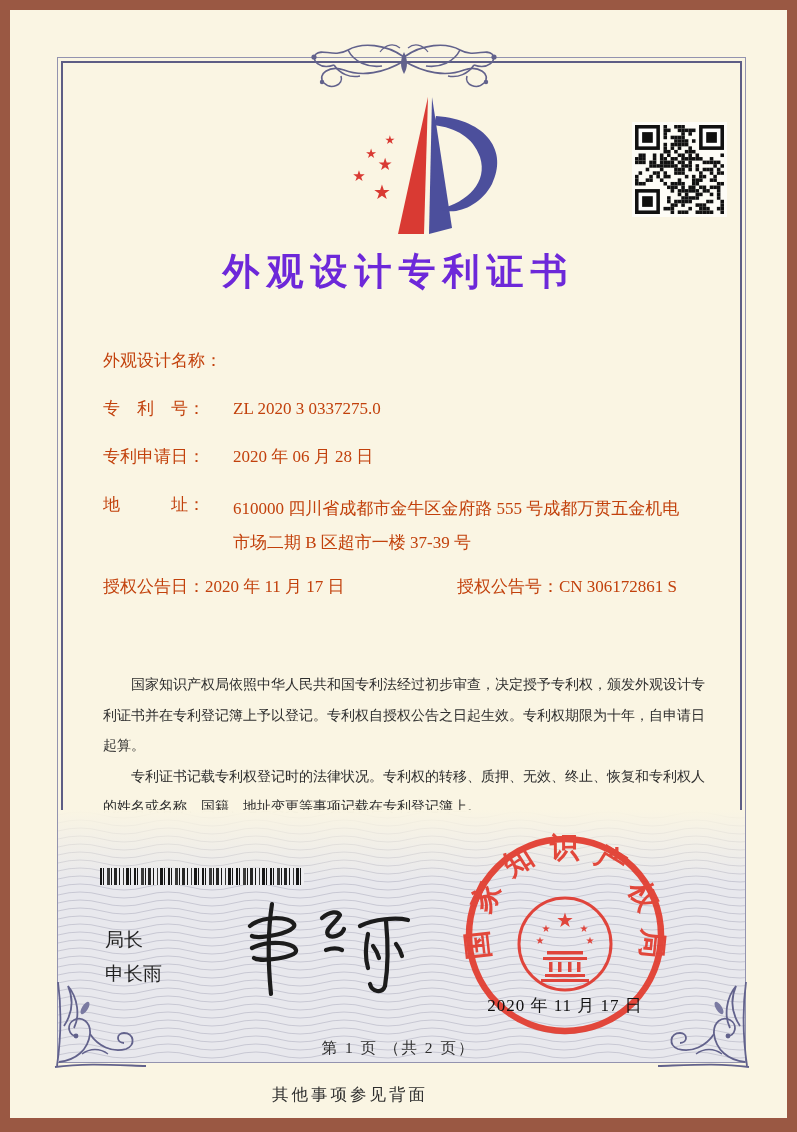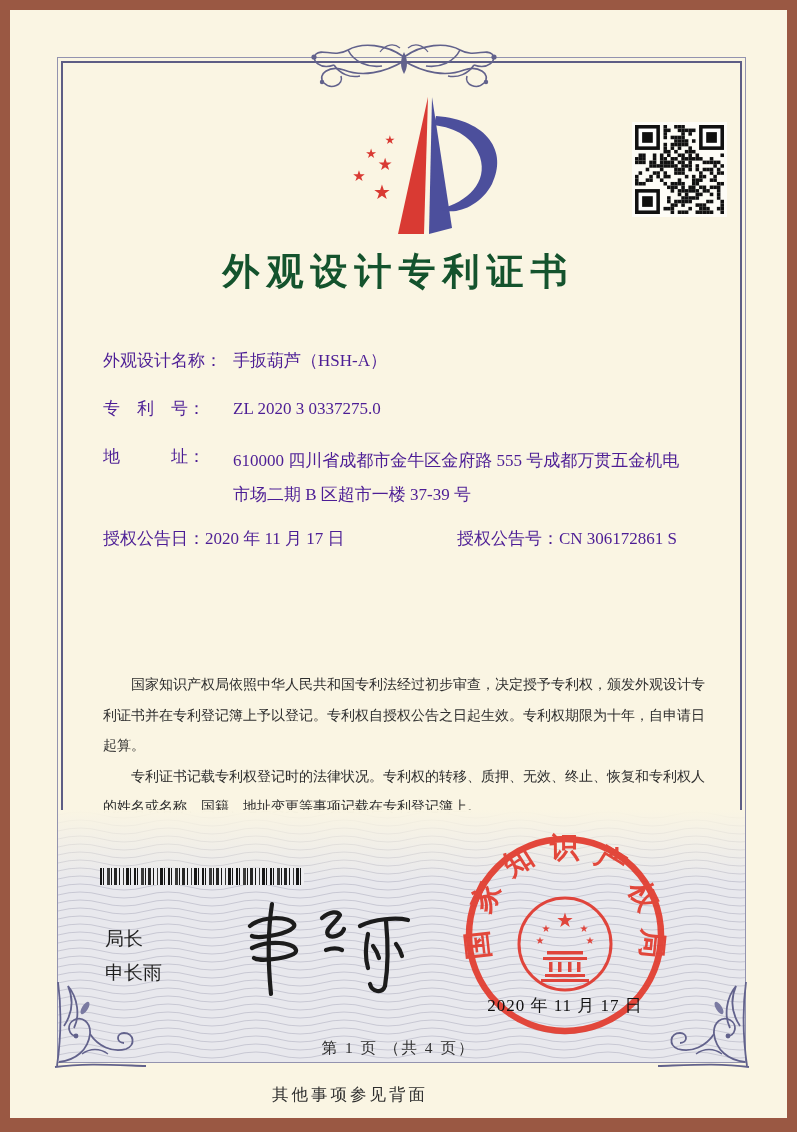--- a/index.html
+++ b/index.html
@@ -11,37 +11,37 @@
   html,body{width:797px;height:1132px;overflow:hidden}
   body{background:var(--frame-brown);font-family:"Liberation Serif","DejaVu Serif",serif;color:var(--text-dark);position:relative}
   .paper{position:absolute;left:10px;top:10px;width:777px;height:1108px;background:var(--paper-cream)}
   .frame-outer{position:absolute;left:47px;top:47px;width:689px;height:1006px;border:1px solid #9393af}
   .frame-inner{position:absolute;left:51px;top:51px;width:681px;height:998px;border:2.5px solid #5d5d85}
   .abs{position:absolute}
   .cert-no{left:93px;top:110px;font-size:17.5px;letter-spacing:2px;color:#3a3a3a}
   .logo{left:330px;top:84px}
   .qr{left:622px;top:112px;width:95px;height:95px;background:#fdfcf6;padding:3px}
   .qr svg{display:block;width:89px;height:89px}
-  .title{left:0;top:237px;width:777px;text-align:center;font-size:37px;font-weight:bold;letter-spacing:7px;color:#14532d}
-  .fields{left:93px;top:338px;width:586px;font-size:17px;color:#4c1d95}
+  .title{left:0;top:237px;width:777px;text-align:center;font-size:37px;font-weight:bold;letter-spacing:7px;color:#6d28d9}
+  .fields{left:93px;top:338px;width:586px;font-size:17px;color:#c2410c}
   .f-row{display:flex;line-height:25px;margin-bottom:23px}
   .f-label{flex:0 0 130px;white-space:pre}
   .f-value{white-space:pre-wrap}
   .f-row.addr{margin-bottom:14px}
   .f-row.addr .f-value{line-height:34px;max-width:450px}
   .grant{display:flex;line-height:25px}
   .grant .pair1{flex:0 0 354px;display:flex}
   .grant .pair2{display:flex}
   .paras{left:93px;top:660px;width:606px;font-size:14px;line-height:30.5px;color:#2e2e2e}
   .paras p{text-indent:2em;margin:0}
   .guilloche{left:48px;top:800px;z-index:0}
   .gfade{left:48px;top:800px;width:687px;height:72px;z-index:1;background:linear-gradient(var(--paper-cream),rgba(250,245,227,0))}
   .z{z-index:2}
   .barcode{left:90px;top:858px;width:204px;height:17px;z-index:2;background:repeating-linear-gradient(90deg,#161616 0 2px,#ededf0 2px 3px,#161616 3px 4px,#ededf0 4px 7px,#3a3a3a 7px 10px,#ededf0 10px 11px,#161616 11px 12px,#ededf0 12px 14px,#262626 14px 17px,#ededf0 17px 19px,#161616 19px 20px,#ededf0 20px 23px,#3a3a3a 23px 24px,#ededf0 24px 26px,#161616 26px 29px,#ededf0 29px 30px,#161616 30px 31px,#ededf0 31px 34px)}
-  .officer{left:95px;top:913px;z-index:2;font-family:Liberation Mono, monospace;font-size:19px;line-height:34px;color:#1f1f1f}
+  .officer{left:95px;top:913px;z-index:2;font-family:Liberation Sans, sans-serif;font-size:19px;line-height:34px;color:#1f1f1f}
   .signature{left:200px;top:886px;z-index:3}
   .seal{left:452px;top:822px;z-index:2;opacity:.93}
   .seal-date{left:452px;top:984px;width:206px;text-align:center;z-index:3;font-size:17px;color:#111;letter-spacing:1px}
   .page-info{left:0;top:1028px;width:777px;text-align:center;z-index:2;font-size:15.5px;color:#2e2e2e;letter-spacing:2px}
   .back-note{left:0;top:1074px;width:680px;text-align:center;font-size:16.5px;color:#2e2e2e;letter-spacing:3px}
   .orn{color:var(--border-purple)}
 </style>
 </head>
 <body>
 
@@ -331,25 +331,28 @@
         <rect x="4" y="76" width="20" height="20" fill="#fff"></rect>
         <rect x="8" y="80" width="12" height="12" fill="#111"></rect>
       </svg>
     </div>
 
   <div class="abs title">外观设计专利证书</div>
 
   <div class="abs fields">
     <div class="f-row">
       <span class="f-label">外观设计名称：</span>
-      <span class="f-value">手扳葫芦（HSH-A）</span>
     </div>
     <div class="f-row">
       <span class="f-label">专　利　号：</span>
       <span class="f-value">ZL 2020 3 0337275.0</span>
+    </div>
+    <div class="f-row">
+      <span class="f-label">专利申请日：</span>
+      <span class="f-value">2020 年 06 月 28 日</span>
     </div>
     <div class="f-row addr">
       <span class="f-label">地　　　址：</span>
       <span class="f-value">610000 四川省成都市金牛区金府路 555 号成都万贯五金机电市场二期 B 区超市一楼 37-39 号</span>
     </div>
     <div class="grant">
       <span class="pair1">
         <span>授权公告日：</span>
         <span>2020 年 11 月 17 日</span>
       </span>
@@ -407,16 +410,16 @@
       <rect x="87" y="130" width="3.5" height="10"></rect>
       <rect x="96" y="130" width="3.5" height="10"></rect>
       <rect x="106" y="130" width="3.5" height="10"></rect>
       <rect x="115" y="130" width="3.5" height="10"></rect>
       <rect x="83" y="142" width="40" height="3"></rect>
       <rect x="79" y="147" width="48" height="3"></rect>
     </g>
   </svg>
   <div class="abs seal-date">2020 年 11 月 17 日</div>
 
-  <div class="abs page-info">第 1 页 （共 4 页）</div>
+  <div class="abs page-info">第 1 页 （共 2 页）</div>
   <div class="abs back-note">其他事项参见背面</div>
 
 </div>
 
 </body></html>

